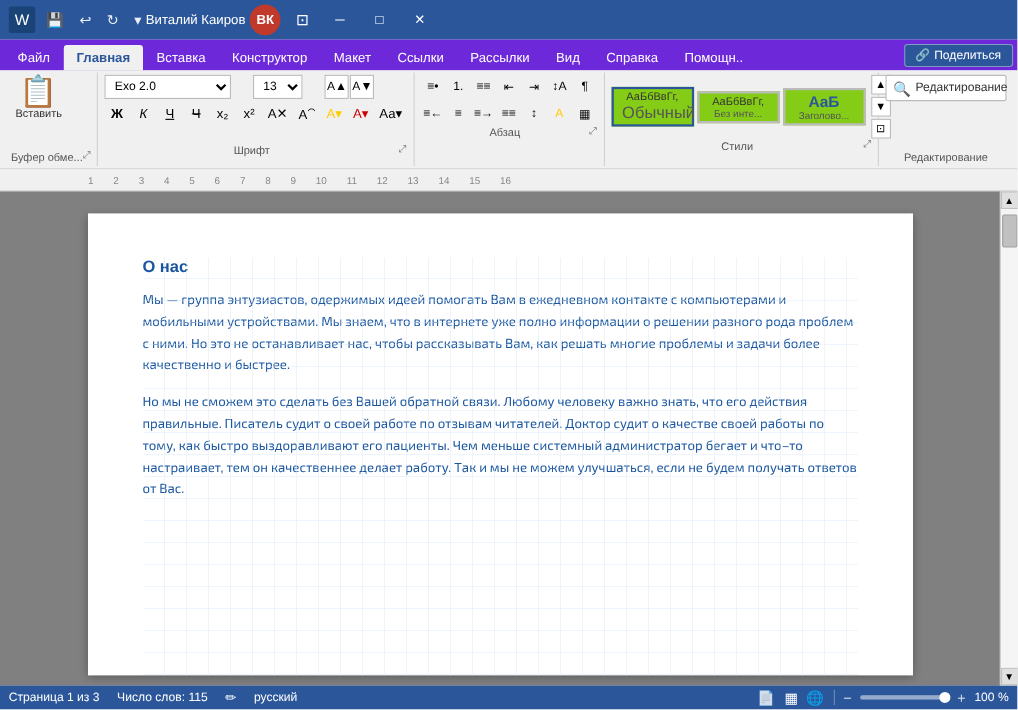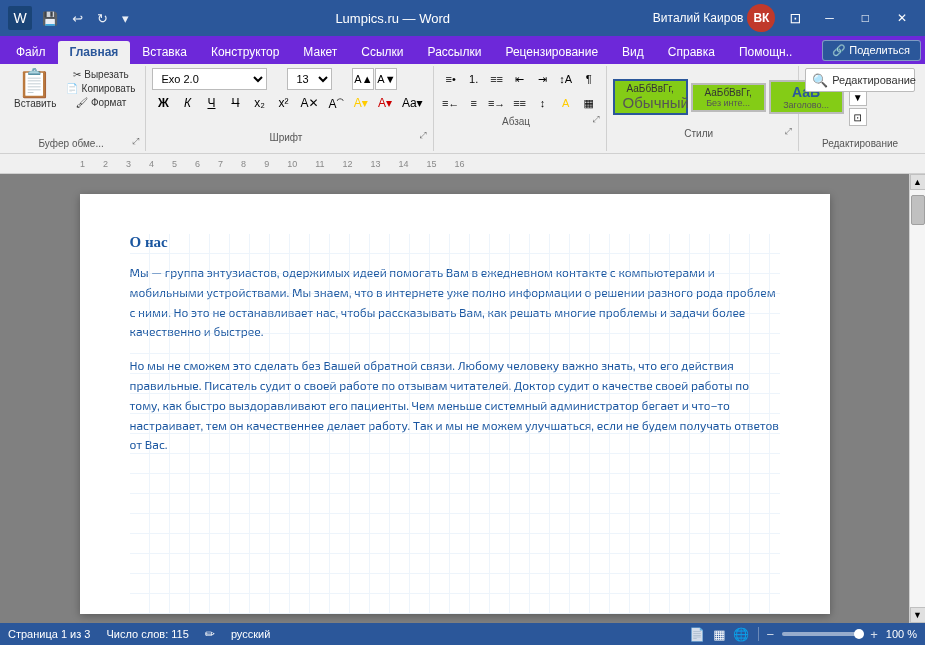--- a/index.html
+++ b/index.html
@@ -129,21 +129,21 @@
     .doc-page::before {
       content: '';
       position: absolute; top: 40px; left: 50px; right: 50px; bottom: 0;
       background-image: 
         repeating-linear-gradient(transparent, transparent 19px, #d4e6f7 19px, #d4e6f7 20px),
         repeating-linear-gradient(90deg, transparent, transparent 19px, #d4e6f7 19px, #d4e6f7 20px);
       pointer-events: none;
       opacity: 0.4;
     }
 
-    .doc-heading { color: #1a56a0; font-size: 15px; font-weight: 600; margin-bottom: 12px; font-family: Liberation Serif, serif; }
+    .doc-heading { color: #1a56a0; font-size: 15px; font-weight: 600; margin-bottom: 12px; font-family: Liberation Sans, sans-serif; }
     .doc-para { color: #1a56a0; font-size: 12px; line-height: 1.65; margin-bottom: 14px; font-family: 'Exo 2', Arial, sans-serif; }
 
     
     .status-bar {
       background: #2b579a; height: 22px; display: flex; align-items: center;
       padding: 0 8px; color: white; font-size: 11px; gap: 16px;
     }
     .status-right { margin-left: auto; display: flex; align-items: center; gap: 8px; }
     .status-sep { width: 1px; height: 14px; background: rgba(255,255,255,0.3); }
     .zoom-track { width: 80px; height: 4px; background: rgba(255,255,255,0.3); border-radius: 2px; position: relative; cursor: pointer; }
@@ -160,23 +160,20 @@
 </head>
 <body>
 
 <div class="title-bar">
   <div class="title-bar-left">
     <div class="title-icon">W</div>
     <button class="quick-access-btn">💾</button>
     <button class="quick-access-btn">↩</button>
     <button class="quick-access-btn">↻</button>
     <button class="quick-access-btn">▾</button>
-  </div>
-  <div class="title-bar-center">
-    <span>Lumpics.ru — Word</span>
   </div>
   <div class="title-bar-right">
     <div class="user-area">
       <span>Виталий Каиров</span>
       <div class="user-avatar">
         <span>ВК</span>
       </div>
     </div>
     <button class="view-btn">⊡</button>
     <button class="window-ctrl">─</button>
@@ -186,41 +183,35 @@
 </div>
 
 <div class="ribbon-tabs">
   <button class="ribbon-tab">Файл</button>
   <button class="ribbon-tab active">Главная</button>
   <button class="ribbon-tab">Вставка</button>
   <button class="ribbon-tab">Конструктор</button>
   <button class="ribbon-tab">Макет</button>
   <button class="ribbon-tab">Ссылки</button>
   <button class="ribbon-tab">Рассылки</button>
-  <button class="ribbon-tab">Рецензирование</button>
   <button class="ribbon-tab">Вид</button>
   <button class="ribbon-tab">Справка</button>
   <button class="ribbon-tab">Помощн..</button>
   <div style="flex:1"></div>
   <button class="ribbon-tab" style="color:white;background:#2b579a;border:1px solid rgba(255,255,255,0.4);border-radius:3px;margin-bottom:3px;padding:3px 10px;font-size:11px;">🔗 Поделиться</button>
 </div>
 
 <div class="ribbon">
 
   <div class="ribbon-group">
     <div class="ribbon-group-content">
       <button class="paste-btn">
         <span class="paste-icon">📋</span>
         <span style="font-size:10px;">Вставить</span>
       </button>
-      <div class="small-btns">
-        <button class="small-btn">✂ Вырезать</button>
-        <button class="small-btn">📄 Копировать</button>
-        <button class="small-btn">🖌 Формат</button>
-      </div>
     </div>
     <div style="display:flex;align-items:center;justify-content:space-between;width:100%;">
       <span class="ribbon-group-label">Буфер обме...</span>
       <span class="group-expand">⤢</span>
     </div>
   </div>
 
   <div class="ribbon-group">
     <div class="font-group-content">
       <div class="font-row">

